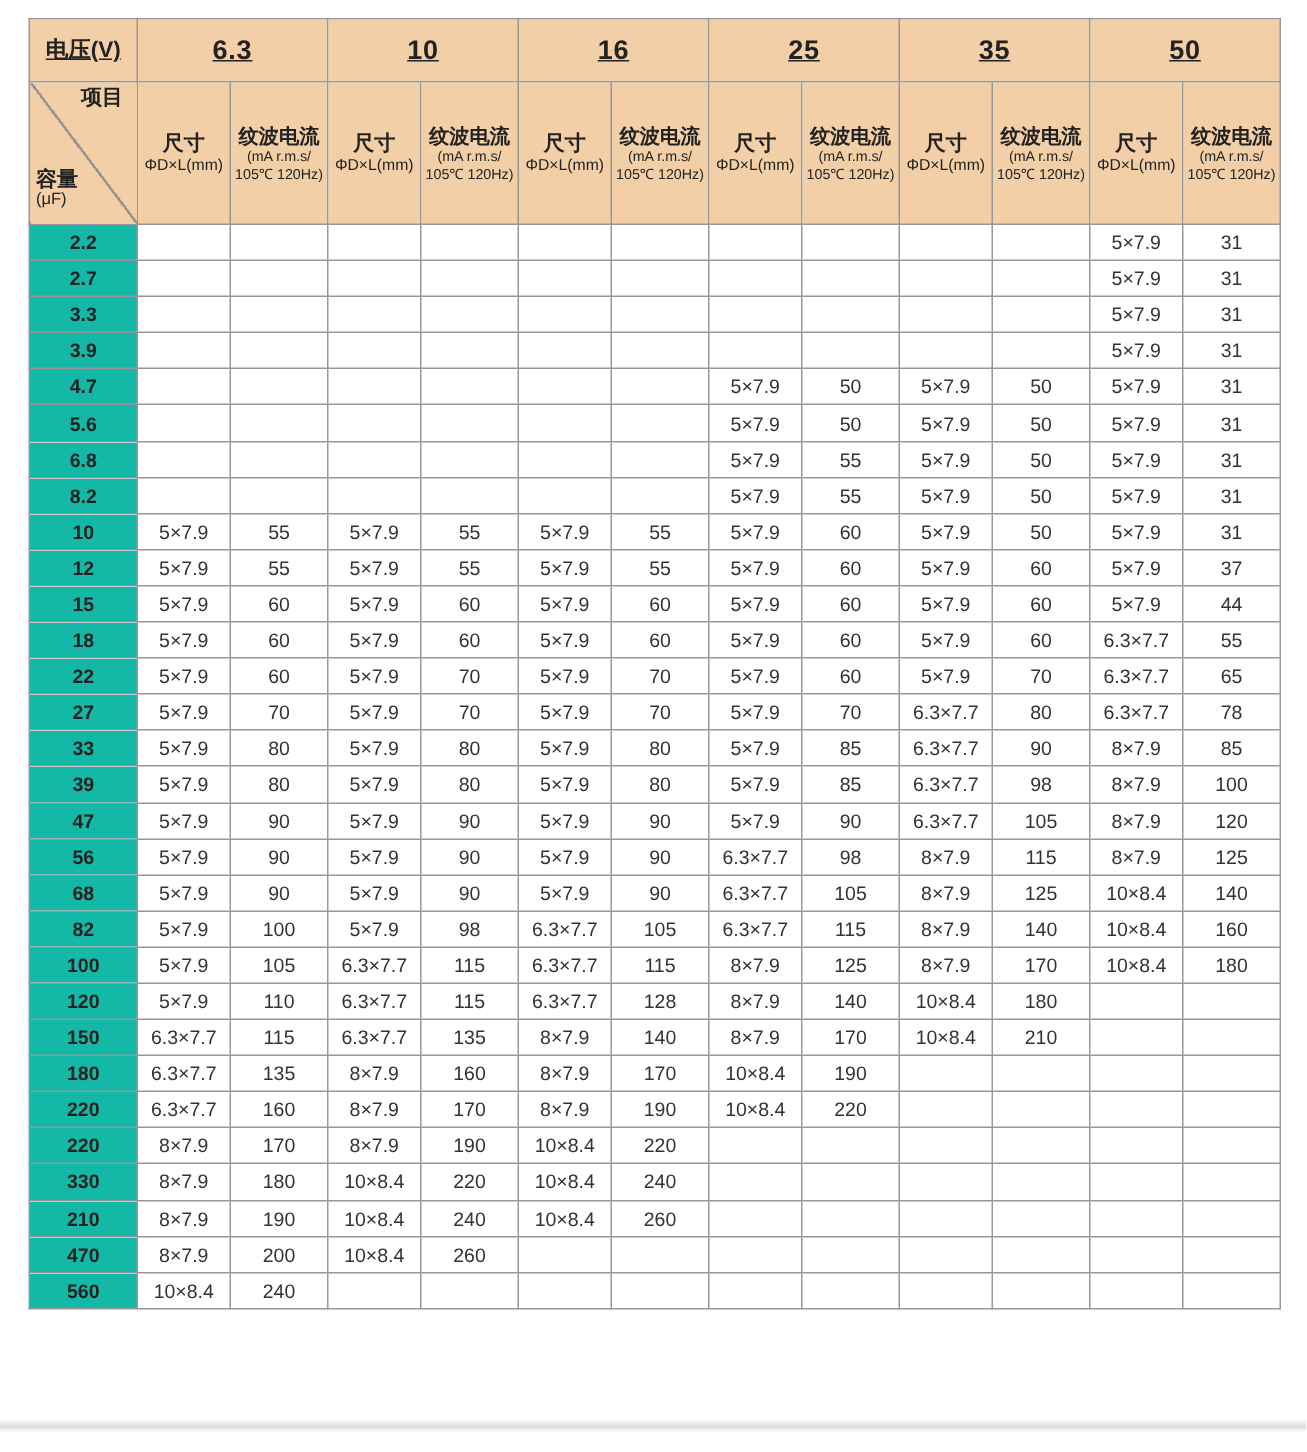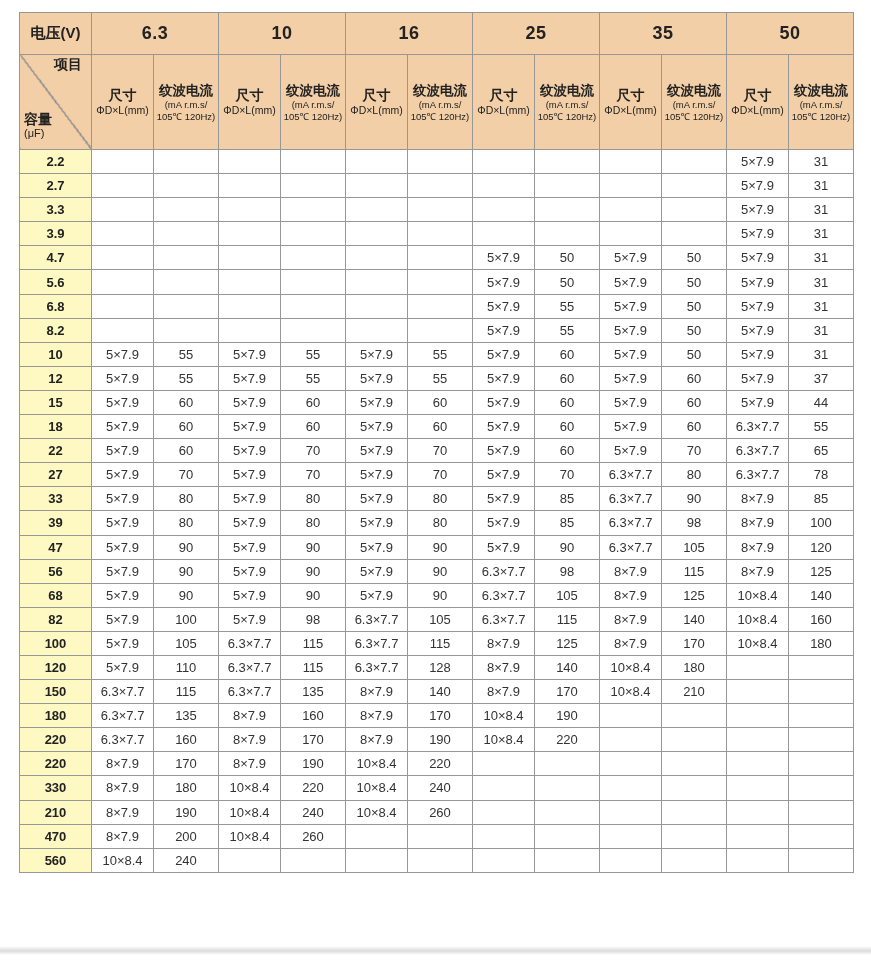--- a/index.html
+++ b/index.html
@@ -44,21 +44,21 @@
     vertical-align: middle;
     overflow: hidden;
     white-space: nowrap;
   }
   col.cap-col   { width: 72px; }
   col.size-col  { width: 62px; }
   col.rip-col   { width: 65px; }
 
   
   thead th { background: #f2cfa6; color: #222222; font-weight: bold; }
-  tr.voltage-row th { height: 42px; }
+  tr.voltage-row th { height: 42px; text-decoration: underline; }
   th.voltage-label { font-size: 15px; }
   th.voltage-cell  { font-size: 18px; font-weight: 600; letter-spacing: 0.5px; }
 
   tr.item-row th { height: 95px; }
   th.sub .h1 { font-size: 14px; font-weight: bold; line-height: 17px; }
   th.sub .h2 { font-size: 10.5px; font-weight: normal; line-height: 13px; }
   th.sub.rip .h1 { font-size: 13.5px; }
   th.sub.rip .h2, th.sub.rip .h3 { font-size: 9.5px; font-weight: normal; line-height: 12px; }
 
   
@@ -78,21 +78,21 @@
   }
   .corner-cap {
     position: absolute; bottom: 9px; left: 4px;
     text-align: left; color: #222222;
   }
   .corner-cap .cap-main { font-size: 14px; font-weight: bold; line-height: 16px; }
   .corner-cap .cap-unit { font-size: 11px; font-weight: normal; line-height: 13px; }
 
   
   tbody th.cap {
-    background: #fef9c3;
+    background: #14b8a6;
     font-size: 13px; font-weight: bold; color: #222222;
   }
   tbody td {
     background: #ffffff;
     font-size: 13px; color: #333333;
   }
   tbody tr { height: 24.1px; }
 
   
   .bottom-shadow {

